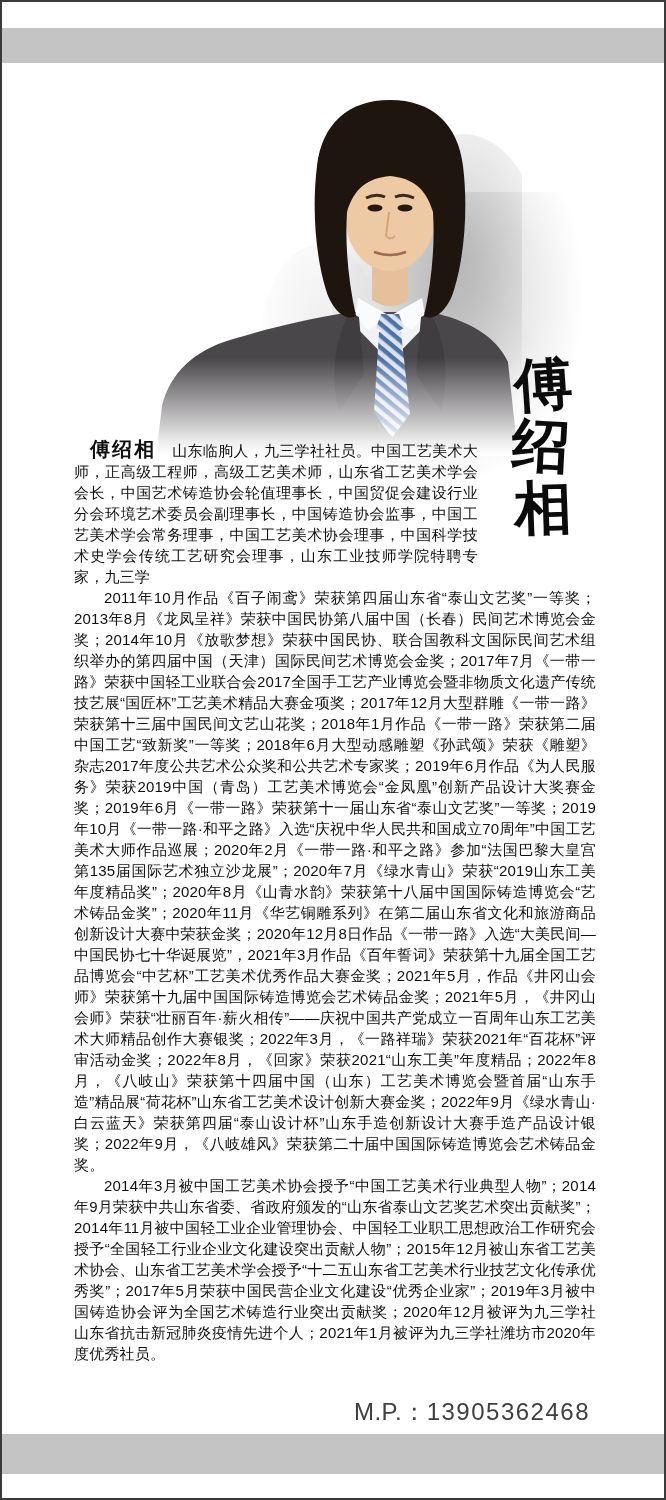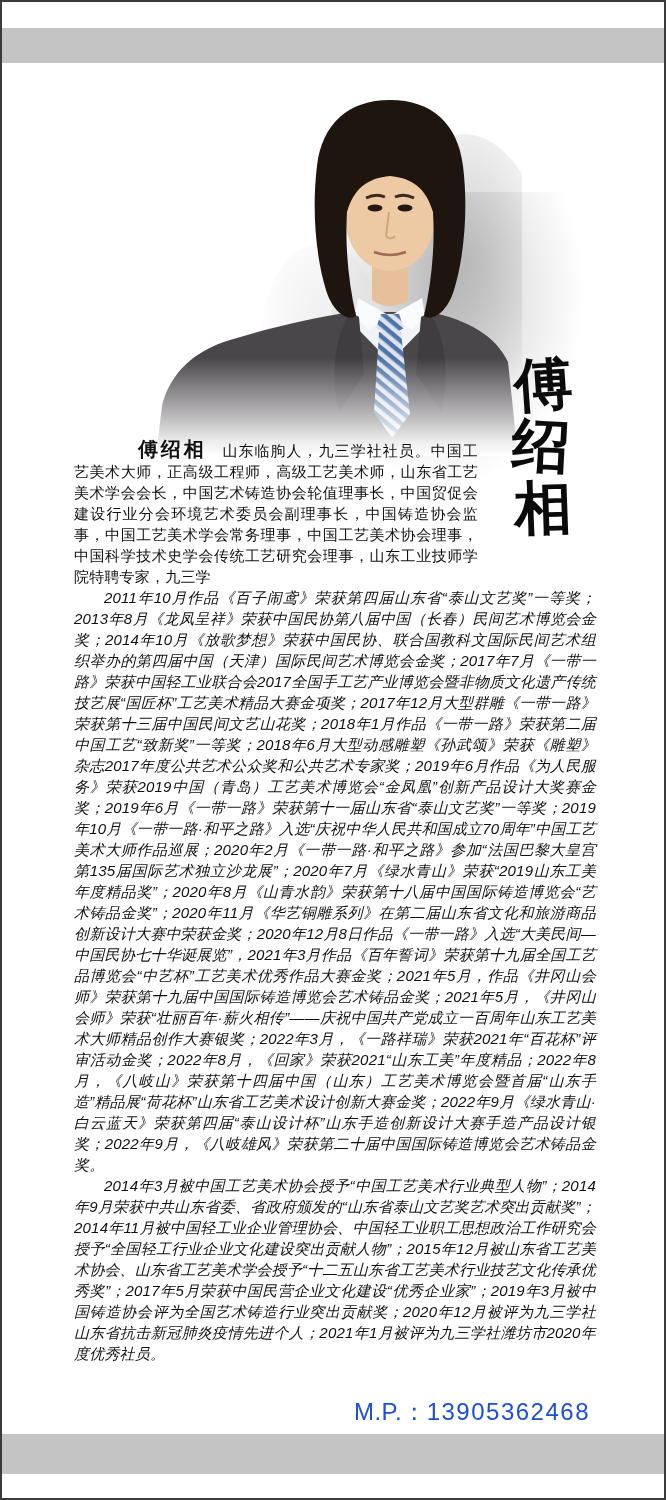--- a/index.html
+++ b/index.html
@@ -37,26 +37,26 @@
   .c3{transform:rotate(-2deg);}
 
   .content{
     position:absolute;left:72px;top:437px;width:522px;z-index:2;
     font-size:15px;line-height:21px;letter-spacing:0.2px;
     text-align:justify;color:#101010;
   }
   .content p{margin:0;padding:0;}
   .spacer{float:right;width:118px;height:128px;}
   .intro{text-indent:16px;}
-  .name{font-weight:bold;font-size:20px;letter-spacing:2px;padding-right:16px;margin-left:48px;}
-  .para-indent{text-indent:2em;font-style:italic;}
+  .name{font-weight:bold;font-size:20px;letter-spacing:2px;padding-right:16px;}
+  .para-indent{text-indent:2em;}
 
   .phone{
     position:absolute;top:1394px;right:74px;z-index:2;
-    font-size:24px;color:#1d4ed8;letter-spacing:0.5px;
+    font-size:24px;color:#404040;letter-spacing:0.5px;
   }
   .phone .num{letter-spacing:1.5px;}
 </style>
 </head>
 <body>
 
 <div class="page">
 
   <div class="bar bar-top"></div>
 

